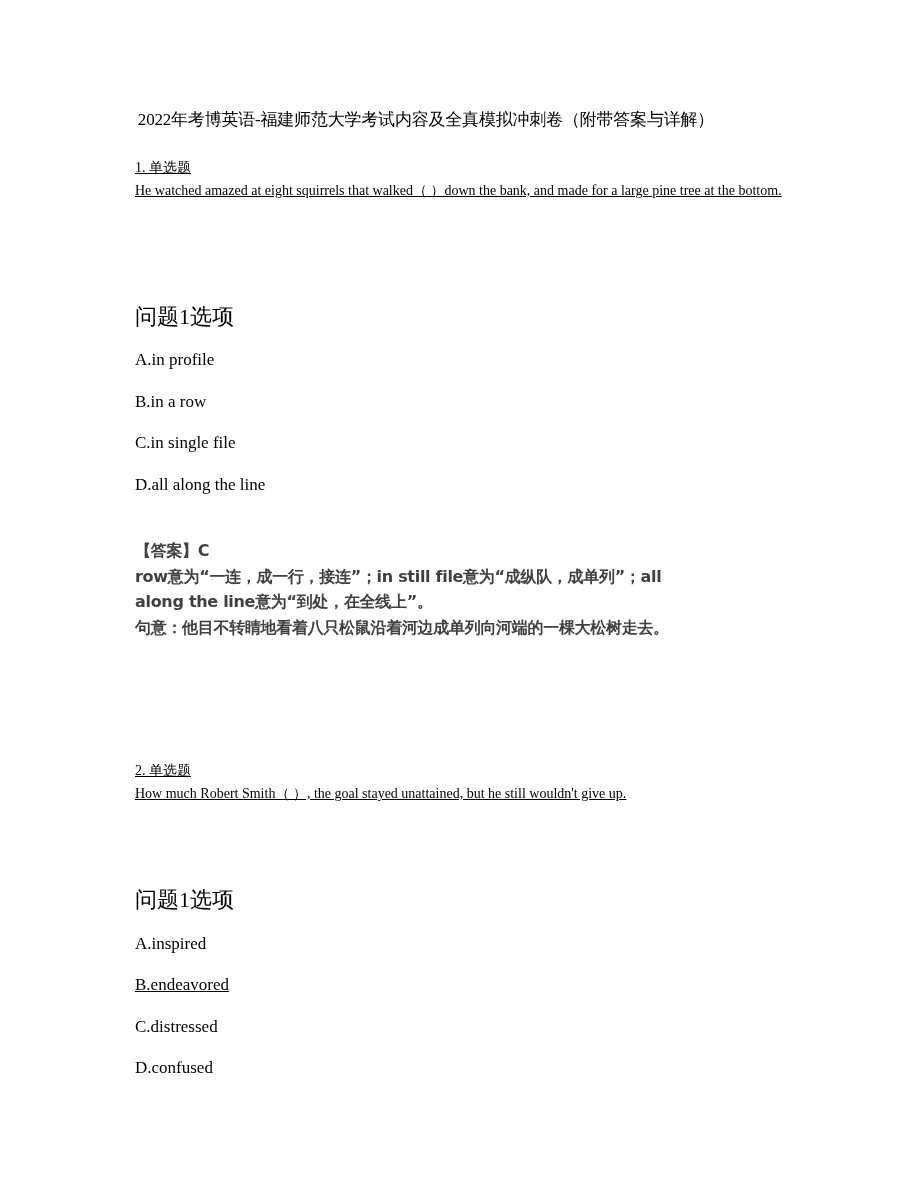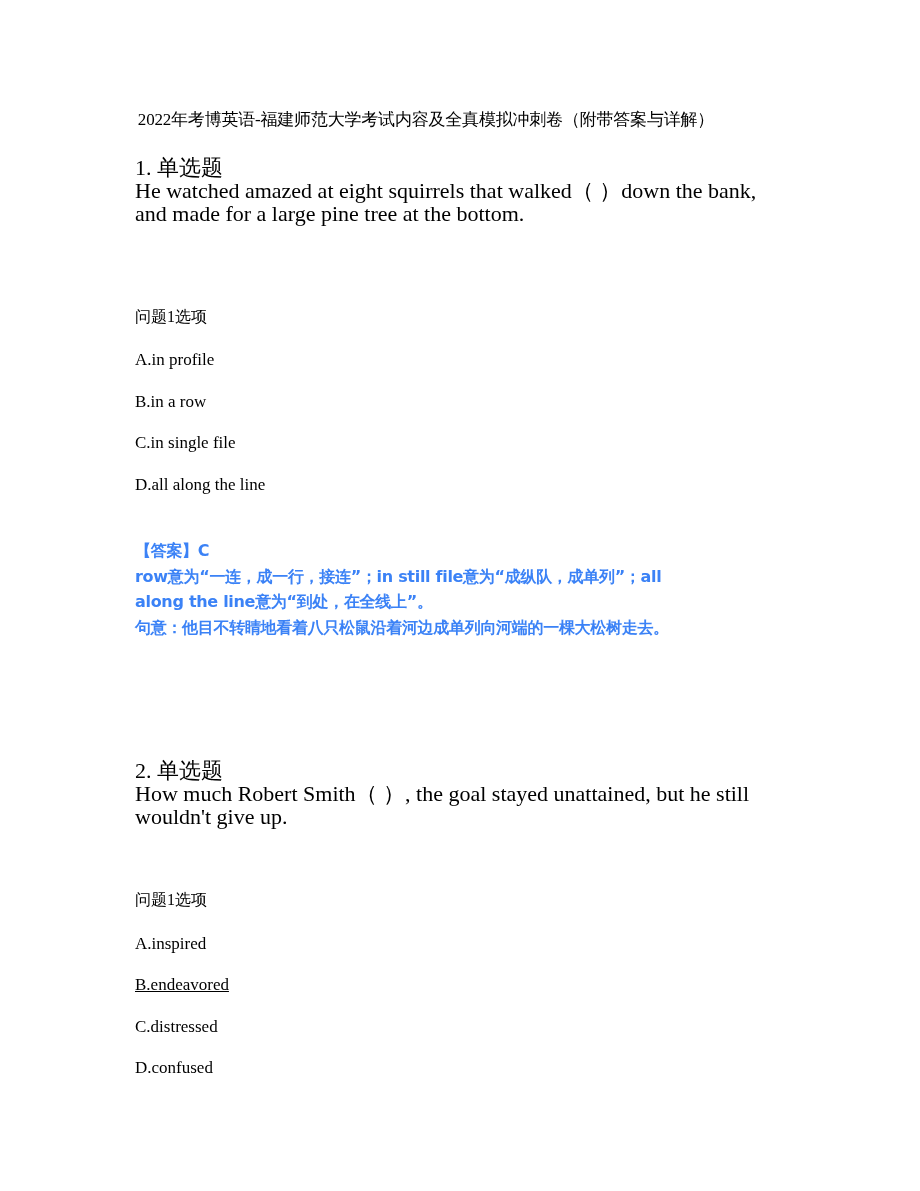--- a/index.html
+++ b/index.html
@@ -22,45 +22,46 @@
       width: 852px;
       text-align: center;
       font-size: 17px;
       line-height: 24px;
       letter-spacing: -0.2px;
     }
     .block {
       position: absolute;
       left: 135px;
       width: 650px;
-      font-size: 22px;
+      font-size: 14px;
       line-height: 23px;
+      text-decoration: underline;
     }
     .q-number { display: block; }
     .q-stem { display: block; }
     .options-label {
       position: absolute;
       left: 135px;
-      font-size: 16px;
+      font-size: 22px;
       line-height: 24px;
     }
     .option {
       position: absolute;
       left: 135px;
       font-size: 17px;
       line-height: 24px;
     }
     .answer-block {
       position: absolute;
       left: 135px;
       width: 640px;
       font-family: "DejaVu Sans", "Liberation Sans", sans-serif;
       font-size: 16px;
       line-height: 25.5px;
-      color: #3b82f6;
+      color: #404040;
       font-weight: bold;
     }
     .answer-line, .analysis-line, .meaning-line {
       display: block;
       letter-spacing: -0.3px;
     }
   </style>
 </head>
 <body>
 

